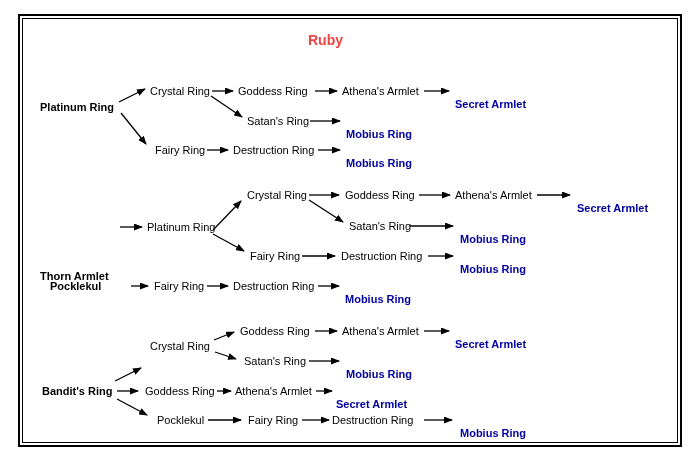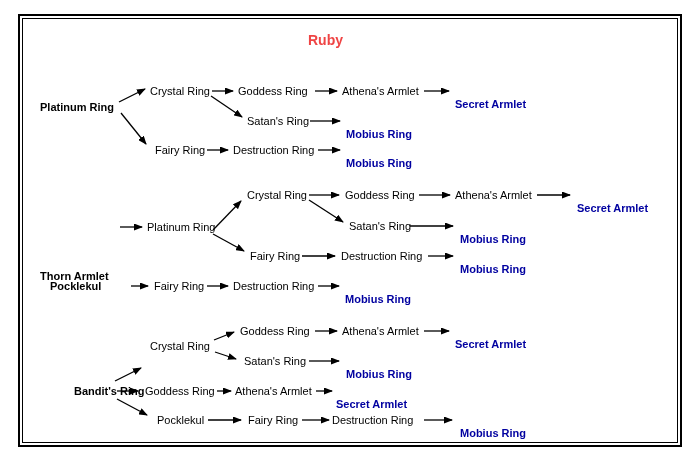--- a/index.html
+++ b/index.html
@@ -145,21 +145,21 @@
       <span class="node root" style="left: 50px; top: 278px;">Pocklekul</span>
       <span class="node item" style="left: 154px; top: 278px;">Fairy Ring</span>
       <span class="node item" style="left: 233px; top: 278px;">Destruction Ring</span>
       <span class="node result" style="left: 345px; top: 278px; color: rgb(0, 0, 160);">Mobius Ring</span>
       <span class="node item" style="left: 240px; top: 323px;">Goddess Ring</span>
       <span class="node item" style="left: 342px; top: 323px;">Athena's Armlet</span>
       <span class="node result" style="left: 455px; top: 323px; color: rgb(0, 0, 160);">Secret Armlet</span>
       <span class="node item" style="left: 150px; top: 338px;">Crystal Ring</span>
       <span class="node item" style="left: 244px; top: 353px;">Satan's Ring</span>
       <span class="node result" style="left: 346px; top: 353px; color: rgb(0, 0, 160);">Mobius Ring</span>
-      <span class="node root" style="left: 42px; top: 383px; margin-left: 32px;">Bandit's Ring</span>
+      <span class="node root" style="left: 42px; top: 383px;">Bandit's Ring</span>
       <span class="node item" style="left: 145px; top: 383px;">Goddess Ring</span>
       <span class="node item" style="left: 235px; top: 383px;">Athena's Armlet</span>
       <span class="node result" style="left: 336px; top: 383px; color: rgb(0, 0, 160);">Secret Armlet</span>
       <span class="node item" style="left: 157px; top: 412px;">Pocklekul</span>
       <span class="node item" style="left: 248px; top: 412px;">Fairy Ring</span>
       <span class="node item" style="left: 332px; top: 412px;">Destruction Ring</span>
       <span class="node result" style="left: 460px; top: 412px; color: rgb(0, 0, 160);">Mobius Ring</span>
     </div>
 </div>
 

